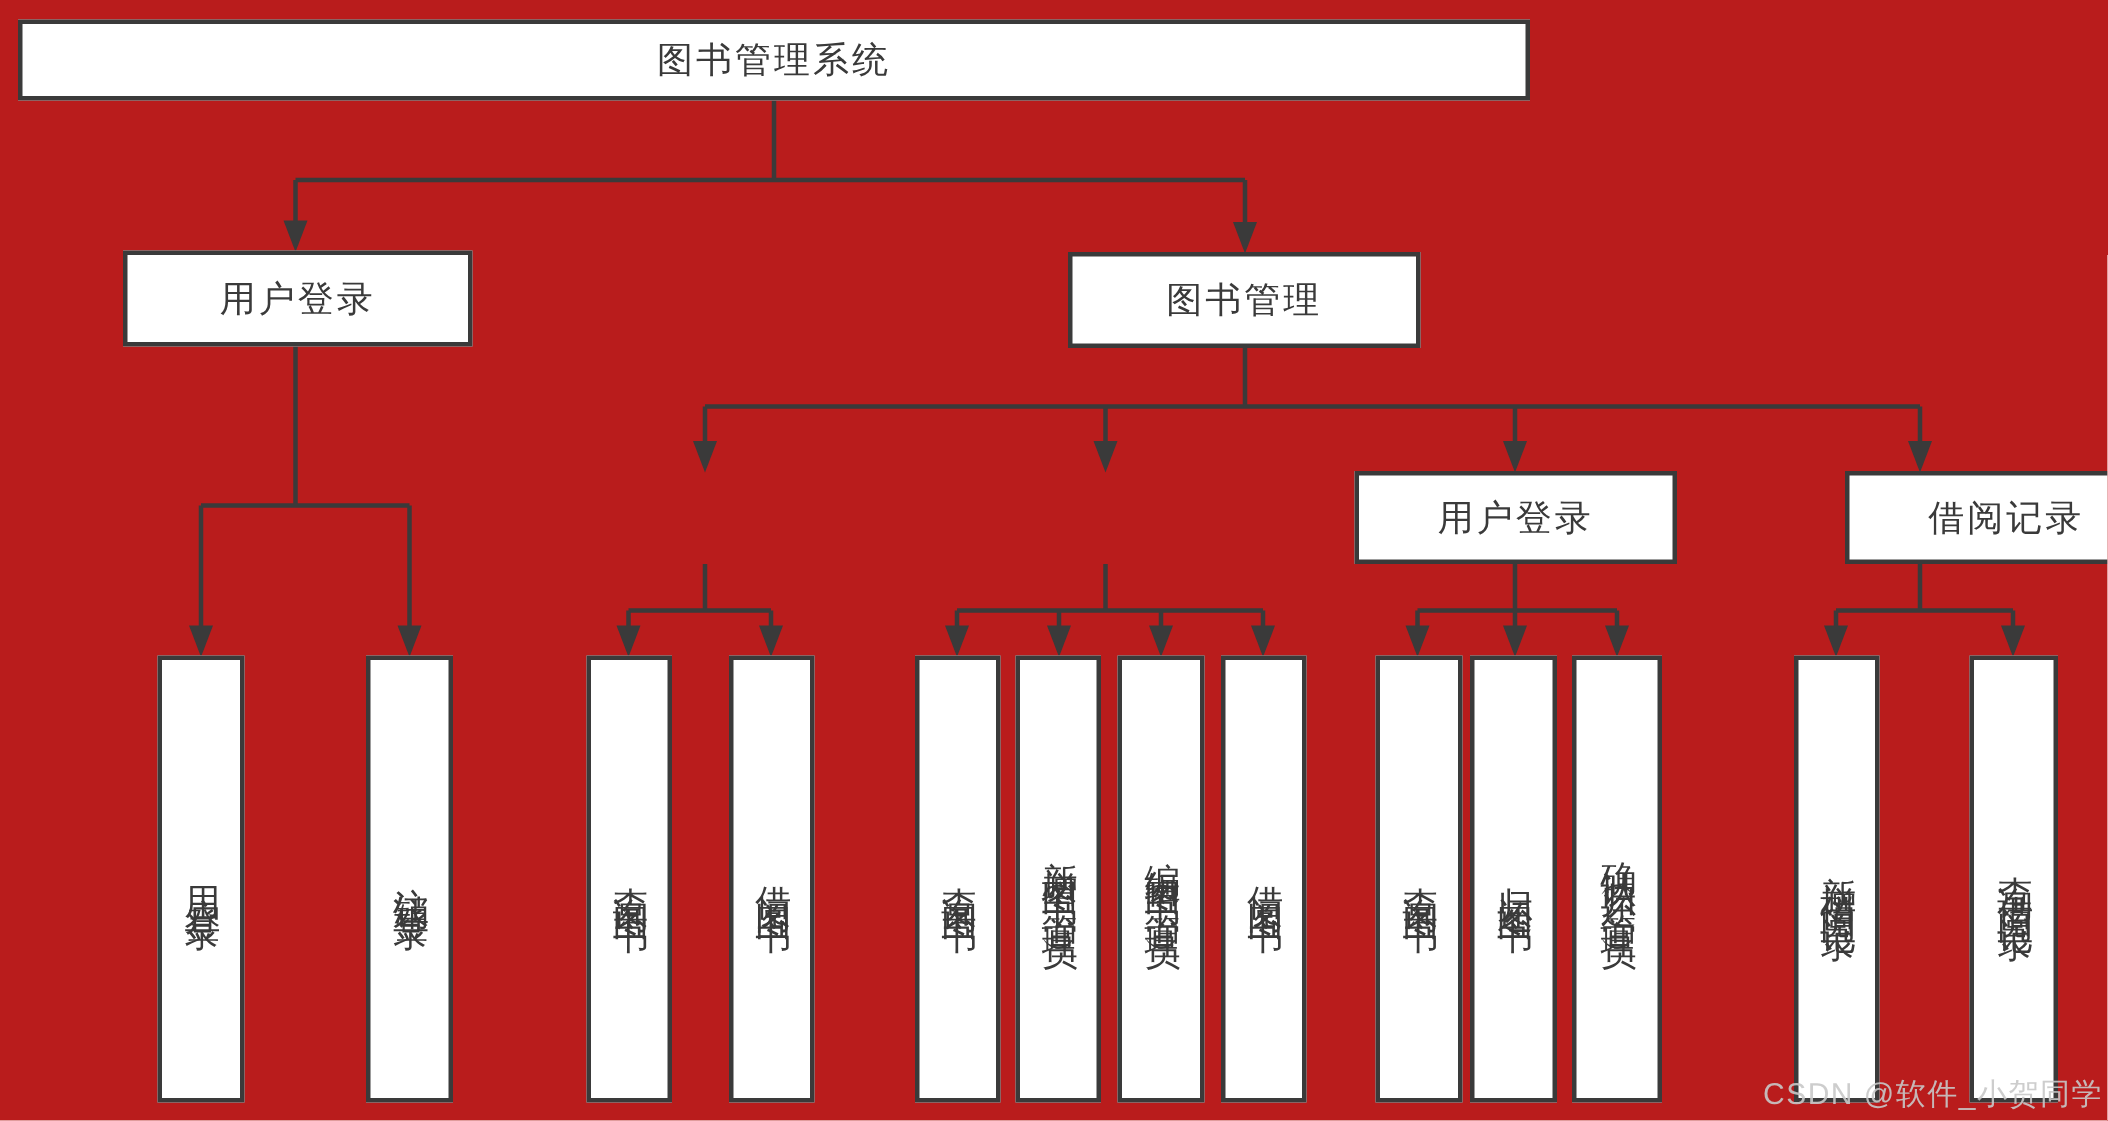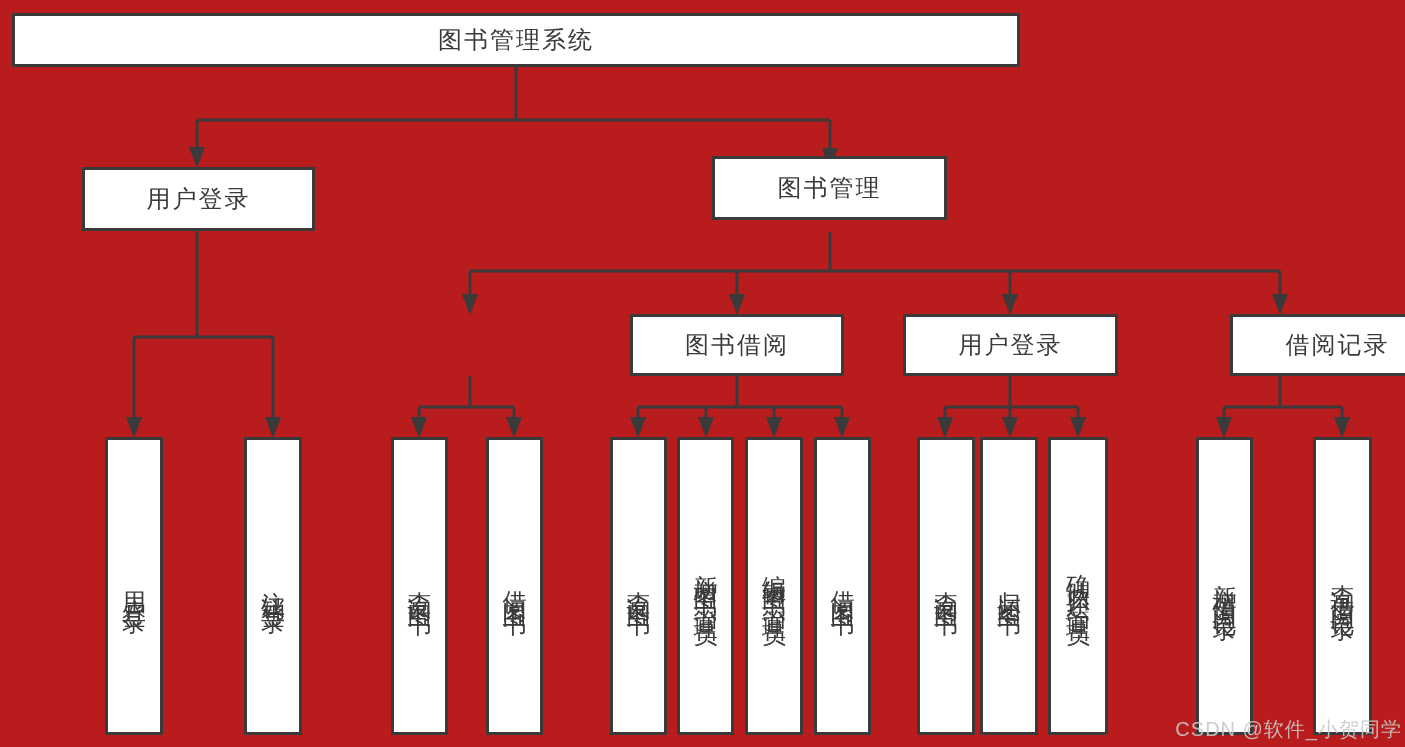--- a/index.html
+++ b/index.html
@@ -98,23 +98,22 @@
       <polygon points="1070,417 1086,417 1078,438"></polygon>
 
       <polygon points="1216,417 1232,417 1224,438"></polygon>
       <polygon points="1334,417 1350,417 1342,438"></polygon>
     </g>
   </svg>
 
   <div class="node hnode" style="left:12px; top:13px; width:1008px; height:54px;">图书管理系统</div>
 
   <div class="node hnode" style="left:82px; top:167px; width:233px; height:64px;">用户登录</div>
-  <div class="node hnode" style="left:712px; top:156px; width:235px; height:64px;">图书管理</div>
+  <div class="node hnode" style="left:712px; top:168px; width:235px; height:64px;">图书管理</div>
 
-  <div class="node hnode" style="left:630px; top:314px; width:214px; height:62px;">图书借阅</div>
   <div class="node hnode" style="left:903px; top:314px; width:215px; height:62px;">用户登录</div>
   <div class="node hnode" style="left:1213px; top:314px; width:215px; height:62px;margin-left:17px;">借阅记录</div>
 
   <div class="node vnode" style="left:105px; top:437px; width:58px; height:298px;">
     <span class="vtext">用户登录</span>
   </div>
   <div class="node vnode" style="left:244px; top:437px; width:58px; height:298px;">
     <span class="vtext">注销登录</span>
   </div>
 

